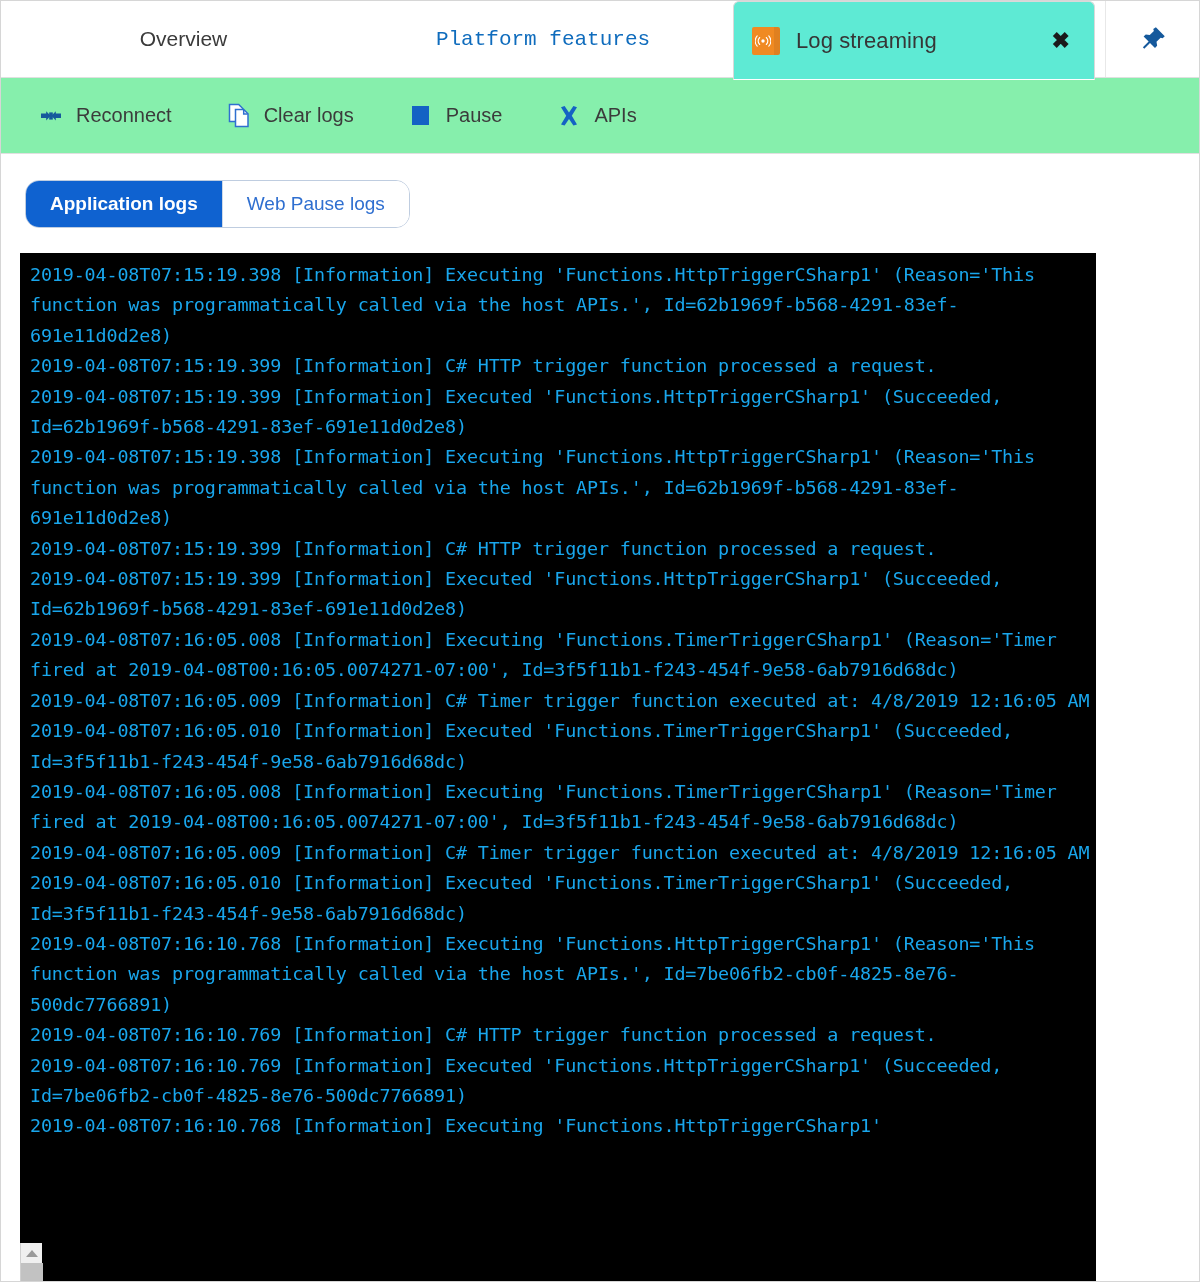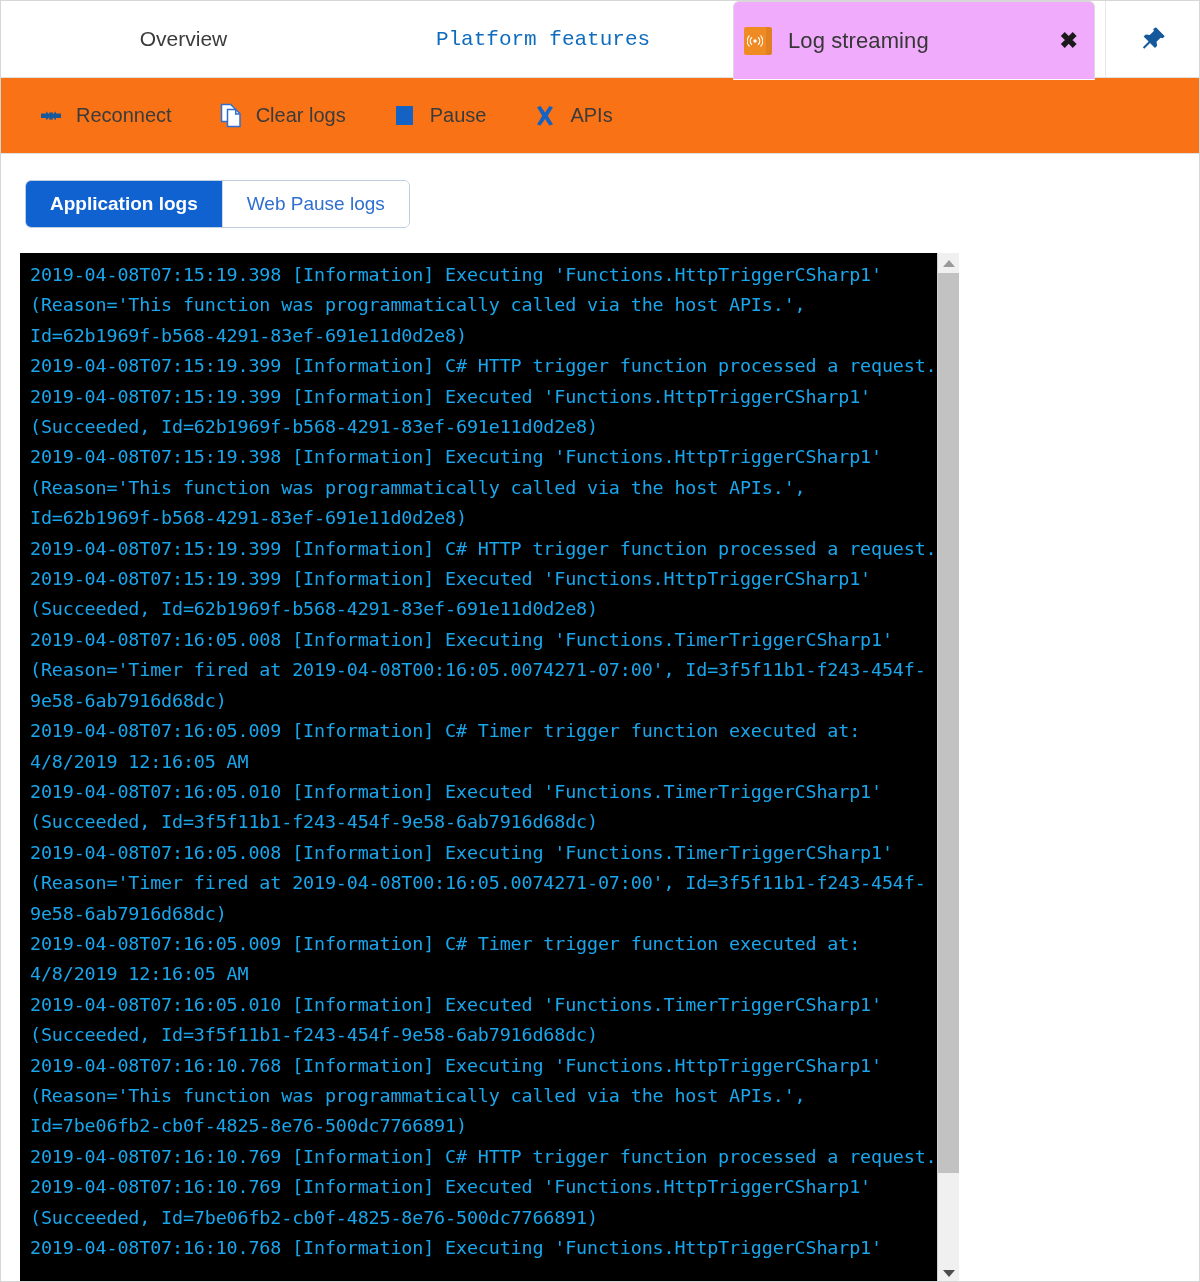--- a/index.html
+++ b/index.html
@@ -40,22 +40,22 @@
     cursor: pointer;
     height: 100%;
   }
   .toptab.link { color: #0f6cbd; font-family: Liberation Mono, monospace; }
   .toptab.t-overview { width: 352px; padding-left: 43px; }
   .toptab.t-platform { width: 380px; }
 
   .toptab.active {
     position: relative;
     width: 362px;
-    padding: 0 10px;
-    background: #f0abfc;
+    padding: 0 18px;
+    background: #5eead4;
     border: 1px solid #d9d9d9;
     border-bottom: 1px solid #ffffff;
     border-top-left-radius: 6px;
     border-top-right-radius: 6px;
     margin-bottom: -1px;
     height: 79px;
     color: #3b3b3b;
     justify-content: flex-start;
     gap: 14px;
     z-index: 3;
@@ -105,22 +105,22 @@
     border-left: 1px solid #e8e8e8;
     cursor: pointer;
   }
 
   
   .toolbar {
     height: 76px;
     display: flex;
     align-items: center;
     padding-left: 36px;
-    gap: 0px;
-    background: #f97316;
+    gap: 8px;
+    background: #86efac;
     border-bottom: 1px solid #e0e0e0;
   }
   .cmd {
     display: flex;
     align-items: center;
     gap: 11px;
     margin-right: 45px;
     cursor: pointer;
     user-select: none;
   }
@@ -134,21 +134,21 @@
     display: flex; align-items: center; justify-content: center;
     flex: 0 0 28px;
   }
   .sq-pause { width: 17px; height: 19px; background: #1462c4; }
 
   
   .pivotwrap { padding: 26px 0 0 24px; }
   .pivot {
     display: inline-flex;
     border: 1px solid #bfcde0;
-    border-radius: 6px;
+    border-radius: 14px;
     overflow: hidden;
     height: 48px;
   }
   .pivot-btn {
     display: flex; align-items: center; justify-content: center;
     padding: 0 24px;
     font-size: 19px;
     cursor: pointer;
     background: #ffffff;
     color: #2f6fd0;
@@ -159,25 +159,26 @@
     background: #0f62d0;
     color: #ffffff;
     font-weight: bold;
   }
 
   
   .console-outer {
     position: absolute;
     left: 19px;
     top: 252px;
-    width: 939px;
+    width: 1076px;
     height: 1030px;
     background: #000000;
     display: flex;
     overflow: hidden;
+    flex-direction: column;
   }
   .console {
     flex: 1 1 auto;
     background: #000000;
     color: #19a6ec;
     font-family: "DejaVu Sans Mono", "Liberation Mono", monospace;
     font-size: 18.4px;
     line-height: 30.4px;
     padding: 7px 0 0 10px;
     white-space: pre-wrap;

